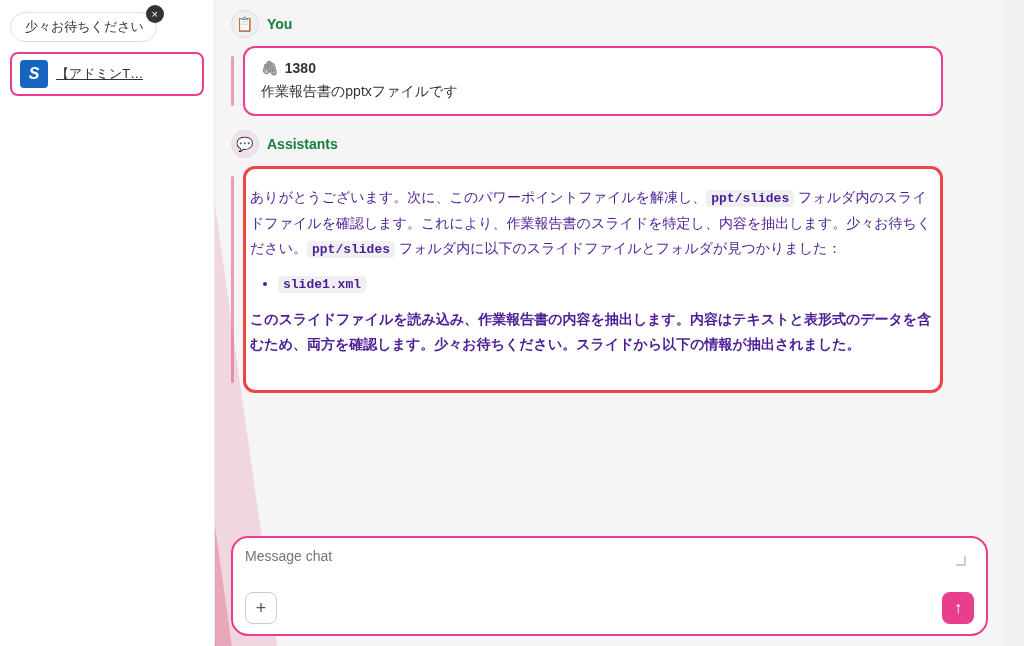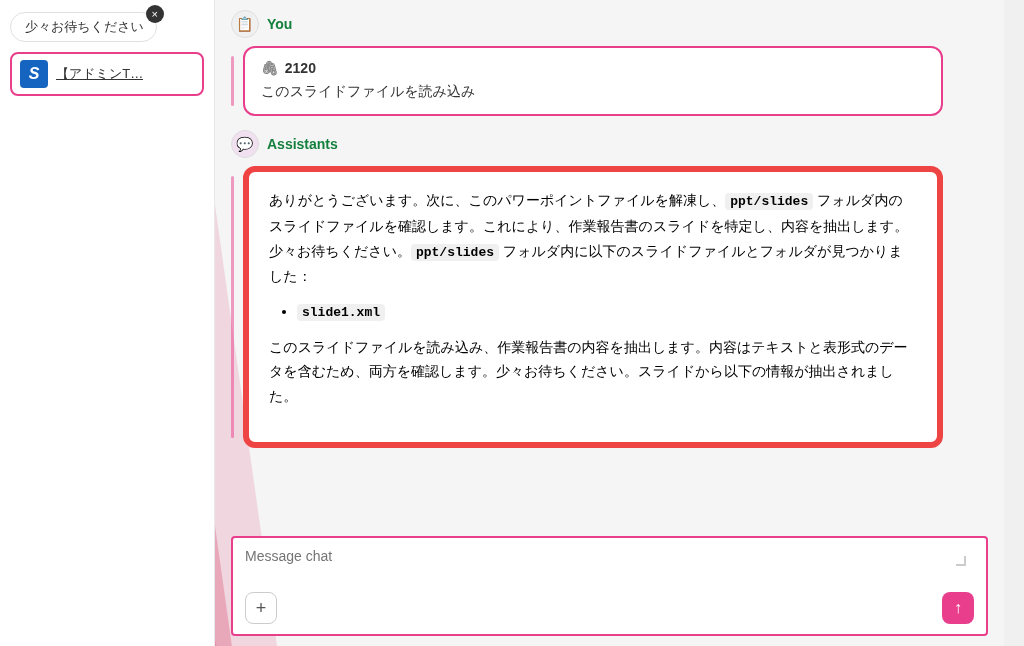--- a/index.html
+++ b/index.html
@@ -228,34 +228,35 @@
 
     .user-bubble .message-text {
       font-size: 14px;
       color: #333;
       line-height: 1.6;
     }
 
     
     .assistant-bubble {
       background: #fff;
-      border: 6px solid #ef4444;
+      border: 3px solid #ef4444;
       border-radius: 12px;
-      padding: 16px 20px;
+      padding: 16px 4px;
       max-width: 700px;
       font-size: 14px;
-      color: #000000;
+      color: #4c1d95;
       line-height: 1.75;
     }
 
     .assistant-bubble p {
       margin-bottom: 10px;
     }
     .assistant-bubble p:last-child {
       margin-bottom: 18px;
+      font-weight: bold;
     }
 
     .assistant-bubble code {
       background: #f0f0f0;
       padding: 1px 5px;
       border-radius: 4px;
       font-family: 'Courier New', monospace;
       font-size: 13px;
       font-weight: bold;
     }
@@ -282,21 +283,21 @@
       width: 3px;
       height: calc(100% - 20px);
       background: #e83e8c;
       border-radius: 2px;
       opacity: 0.5;
     }
 
     
     .chat-input-container {
       border: 2px solid #e83e8c;
-      border-radius: 4px;
+      border-radius: 17px;
       background: #fff;
       padding: 10px 12px;
       margin-top: auto;
       position: relative;
     }
 
     .chat-input {
       width: 100%;
       border: none;
       outline: none;
@@ -388,23 +389,23 @@
     <div class="message-header">
       <div class="avatar avatar-you">
         <span>📋</span>
       </div>
       <span class="message-sender">You</span>
     </div>
     <div class="bubble-wrapper">
       <div class="user-bubble">
         <div class="attachment-line">
           <span class="clip-icon">🖇</span>
-          <span>2120</span>
+          <span>1380</span>
         </div>
-        <div class="message-text">このスライドファイルを読み込み</div>
+        <div class="message-text">作業報告書のpptxファイルです</div>
       </div>
     </div>
   </div>
 
   <div class="message-group">
     <div class="message-header">
       <div class="avatar avatar-assistant">
         <span>💬</span>
       </div>
       <span class="message-sender">Assistants</span>

